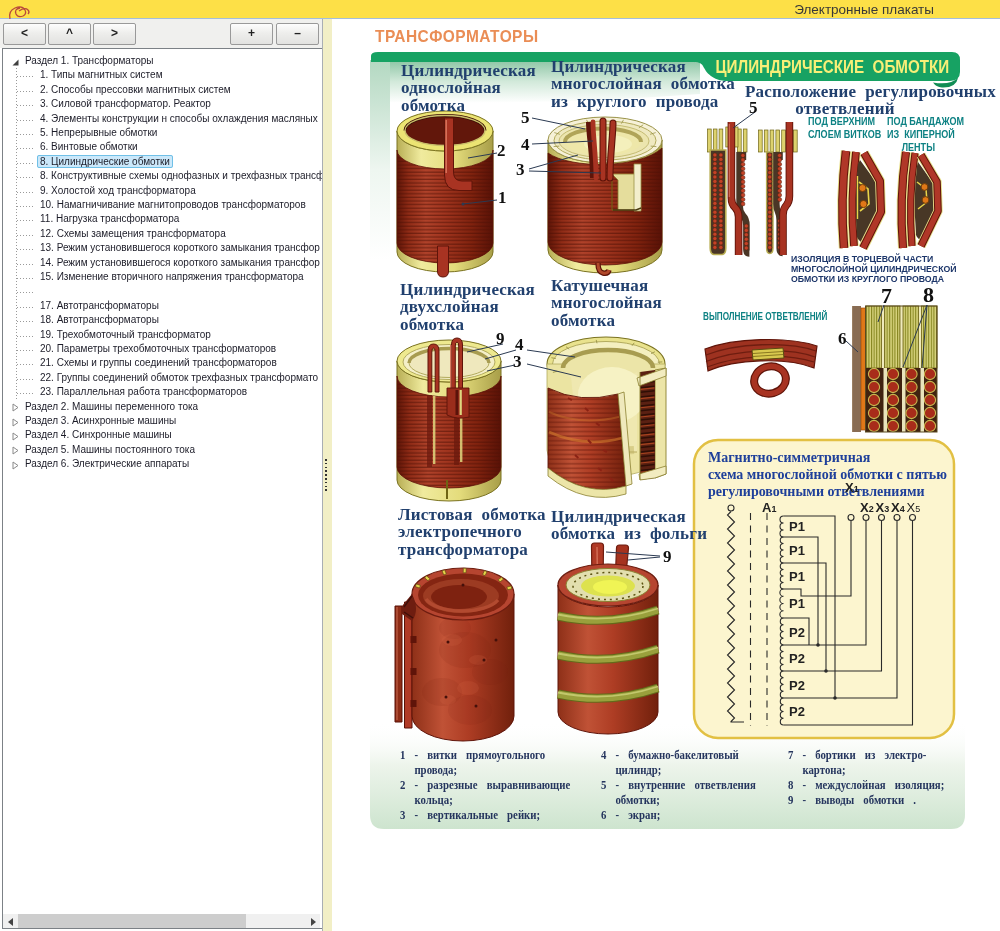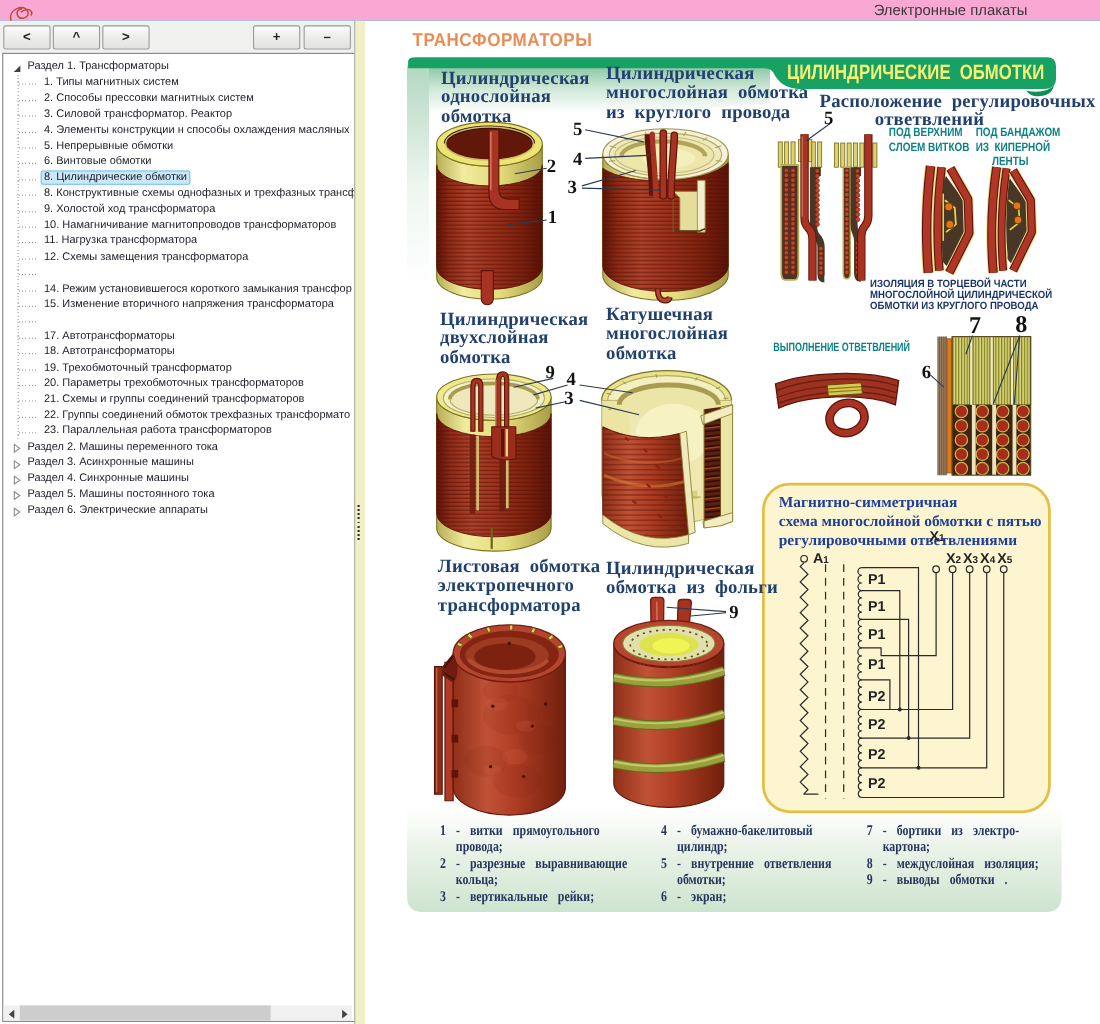--- a/index.html
+++ b/index.html
@@ -1,15 +1,15 @@
 <!DOCTYPE html>
 <html><head><meta charset="utf-8">
 <style>
 html,body{margin:0;padding:0;width:1000px;height:931px;background:#fff;font-family:"Liberation Sans",sans-serif;overflow:hidden;position:relative}
-#titlebar{position:absolute;left:0;top:0;width:1000px;height:18px;background:#f9a8d4;border-bottom:1px solid #a4bedb}
+#titlebar{position:absolute;left:0;top:0;width:1000px;height:18px;background:#fde047;border-bottom:1px solid #a4bedb}
 #apptitle{position:absolute;right:66px;top:2px;font-size:13.5px;color:#383838}
 #toolbar{position:absolute;left:0;top:19px;width:331px;height:29px;background:#f0f0ee}
 .btn{position:absolute;top:4px;width:41px;height:20px;background:linear-gradient(#fdfdfd,#eeeeec 45%,#e2e2e0);border:1px solid #999;border-radius:2px;text-align:center;font-size:12px;font-weight:bold;color:#222;line-height:19px}
 #tree{position:absolute;left:2px;top:48px;width:319px;height:879px;background:#fff;border:1px solid #7c8186;overflow:hidden}
 .trow{position:absolute;left:0;width:400px;height:14px;font-size:10px;color:#1c1c28;white-space:nowrap}
 .sect{padding-left:22px}
 .item{padding-left:37px}
 .tri{position:absolute;left:8px;top:3px}
 .gv{position:absolute;left:13px;width:1px;background-image:repeating-linear-gradient(to bottom,#9a9a9a 0 1px,transparent 1px 3px)}
 .gh{position:absolute;height:1px;background-image:repeating-linear-gradient(to right,#9a9a9a 0 1px,transparent 1px 3px)}
@@ -71,20 +71,21 @@
 <div class="trow item" style="top:121.2px">8. Конструктивные схемы однофазных и трехфазных трансфор</div>
 <div class="gh" style="left:14px;top:142.6px;width:17px"></div>
 <div class="trow item" style="top:135.6px">9. Холостой ход трансформатора</div>
 <div class="gh" style="left:14px;top:157.0px;width:17px"></div>
 <div class="trow item" style="top:150.0px">10. Намагничивание магнитопроводов трансформаторов</div>
 <div class="gh" style="left:14px;top:171.4px;width:17px"></div>
 <div class="trow item" style="top:164.4px">11. Нагрузка трансформатора</div>
 <div class="gh" style="left:14px;top:185.8px;width:17px"></div>
 <div class="trow item" style="top:178.8px">12. Схемы замещения трансформатора</div>
 <div class="gh" style="left:14px;top:200.2px;width:17px"></div>
+<div class="trow item" style="top:193.2px">13. Режим установившегося короткого замыкания трансфор</div>
 <div class="gh" style="left:14px;top:214.6px;width:17px"></div>
 <div class="trow item" style="top:207.6px">14. Режим установившегося короткого замыкания трансфор</div>
 <div class="gh" style="left:14px;top:229.0px;width:17px"></div>
 <div class="trow item" style="top:222.0px">15. Изменение вторичного напряжения трансформатора</div>
 <div class="gh" style="left:14px;top:243.4px;width:17px"></div>
 <div class="gh" style="left:14px;top:257.8px;width:17px"></div>
 <div class="trow item" style="top:250.8px">17. Автотрансформаторы</div>
 <div class="gh" style="left:14px;top:272.2px;width:17px"></div>
 <div class="trow item" style="top:265.2px">18. Автотрансформаторы</div>
 <div class="gh" style="left:14px;top:286.6px;width:17px"></div>
@@ -647,22 +648,22 @@
 <div class="ser t15" style="left:551px;top:508px">Цилиндрическая<br>обмотка&nbsp;&nbsp;из&nbsp;&nbsp;фольги</div>
 <div class="ser" style="left:708px;top:449px;font-size:14px;line-height:17.2px;color:#1e3f9a">Магнитно-симметричная<br>схема многослойной обмотки с пятью<br>регулировочными ответвлениями</div>
 <div style="position:absolute;left:789px;top:519px;font-size:13px;font-weight:bold;color:#222">P1</div>
 <div style="position:absolute;left:789px;top:543px;font-size:13px;font-weight:bold;color:#222">P1</div>
 <div style="position:absolute;left:789px;top:569px;font-size:13px;font-weight:bold;color:#222">P1</div>
 <div style="position:absolute;left:789px;top:596px;font-size:13px;font-weight:bold;color:#222">P1</div>
 <div style="position:absolute;left:789px;top:625px;font-size:13px;font-weight:bold;color:#222">P2</div>
 <div style="position:absolute;left:789px;top:651px;font-size:13px;font-weight:bold;color:#222">P2</div>
 <div style="position:absolute;left:789px;top:678px;font-size:13px;font-weight:bold;color:#222">P2</div>
 <div style="position:absolute;left:789px;top:704px;font-size:13px;font-weight:bold;color:#222">P2</div>
-<div style="position:absolute;left:739px;top:500px;font-size:13px;font-weight:bold;color:#222">A<span style="font-size:9px">1</span></div>
+<div style="position:absolute;left:762px;top:500px;font-size:13px;font-weight:bold;color:#222">A<span style="font-size:9px">1</span></div>
 <div style="position:absolute;left:845px;top:480px;font-size:13px;font-weight:bold;color:#222">X<span style="font-size:9px">1</span></div>
 <div style="position:absolute;left:860px;top:500px;font-size:13px;font-weight:bold;color:#222">X<span style="font-size:9px">2</span></div>
 <div style="position:absolute;left:875.5px;top:500px;font-size:13px;font-weight:bold;color:#222">X<span style="font-size:9px">3</span></div>
 <div style="position:absolute;left:891px;top:500px;font-size:13px;font-weight:bold;color:#222">X<span style="font-size:9px">4</span></div>
-<div style="position:absolute;left:906.5px;top:500px;font-size:13px;font-weight:bold;color:#222">X<span style="font-size:9px">5</span></div>
+<div style="position:absolute;left:906.5px;top:500px;font-size:13px;font-weight:normal;color:#222">X<span style="font-size:9px">5</span></div>
 <div class="leg" style="left:400px;top:748px">1 - витки  прямоугольного<br><span class="c">провода;</span><br>2 - разрезные  выравнивающие<br><span class="c">кольца;</span><br>3 - вертикальные  рейки;</div>
 <div class="leg" style="left:601px;top:748px">4 - бумажно-бакелитовый<br><span class="c">цилиндр;</span><br>5 - внутренние  ответвления<br><span class="c">обмотки;</span><br>6 - экран;</div>
 <div class="leg" style="left:788px;top:748px">7 - бортики  из  электро-<br><span class="c">картона;</span><br>8 - междуслойная  изоляция;<br>9 - выводы  обмотки .</div>
 <div style="position:absolute;left:710px;top:56px;width:306px;text-align:center;font-weight:bold;font-size:19px;color:#f8ef77;transform:scaleX(0.8);transform-origin:0 0">ЦИЛИНДРИЧЕСКИЕ&nbsp;&nbsp;ОБМОТКИ</div>
 
 </body></html>

